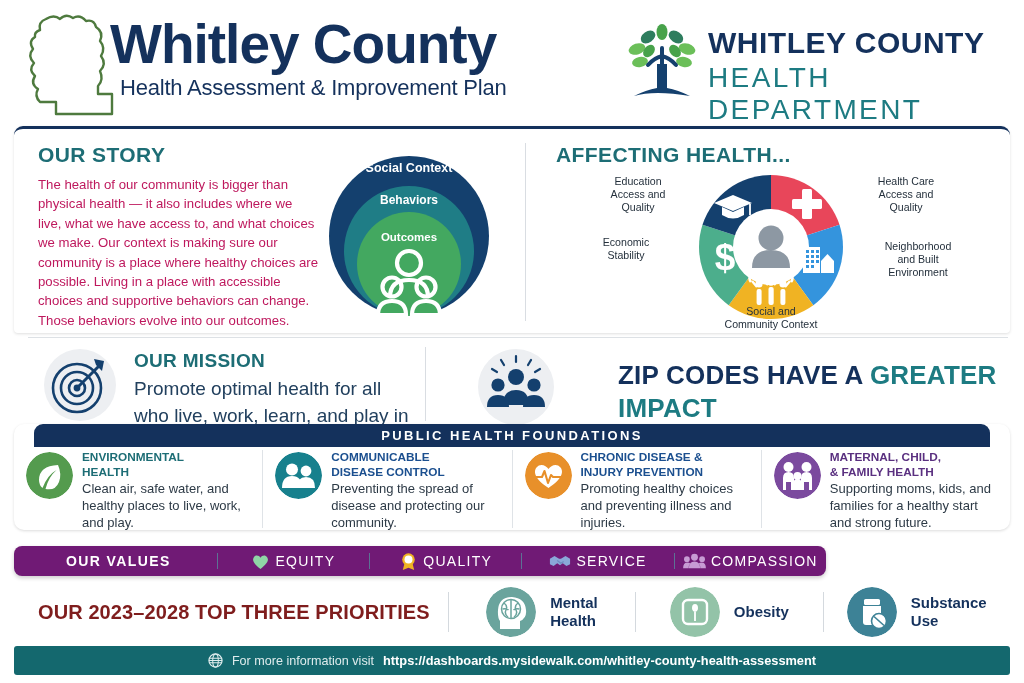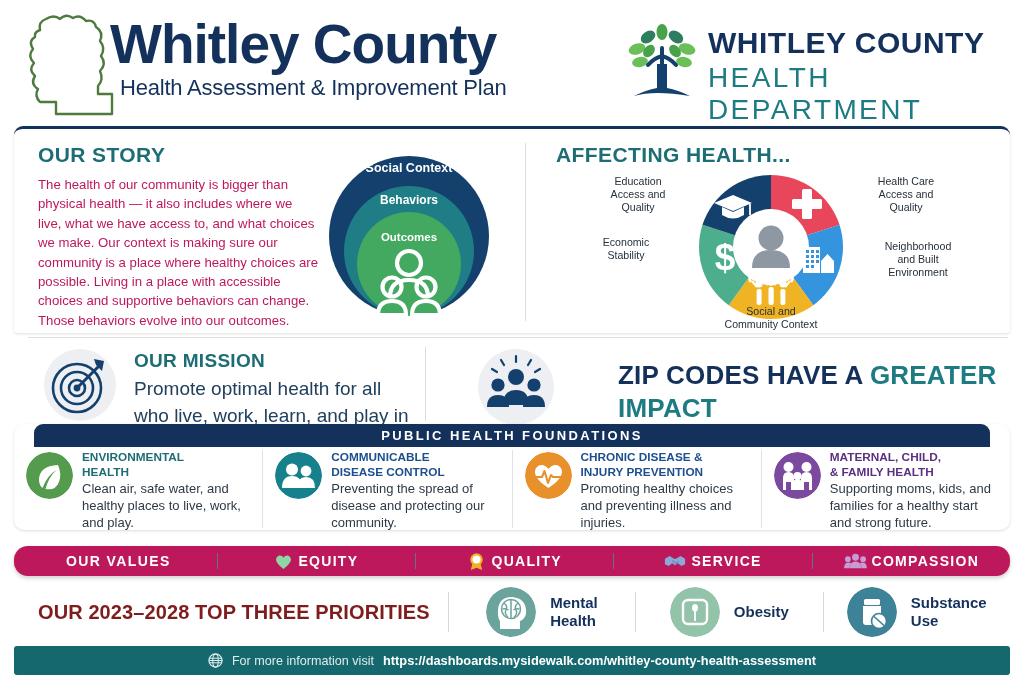--- a/index.html
+++ b/index.html
@@ -96,33 +96,33 @@
   }
   .phf-col { flex:1; position:relative; padding:0 12px; display:flex; }
   .phf-col + .phf-col { border-left:1px solid #dfe3e7; }
   .phf-ic { width:47px; height:47px; border-radius:50%; flex:0 0 47px; margin-top:2px; }
   .phf-txt { margin-left:9px; }
   .phf-h { font-size:11.8px; font-weight:bold; line-height:1.25; }
   .phf-b { font-size:13px; line-height:1.3; color:#2d3a46; margin-top:2px; }
 
   
   .values {
-    position:absolute; left:14px; top:546px; width:996px; height:30px;
-    background:#be185d; border-radius:14px;
+    position:absolute; left:14px; top:546px; width:812px; height:30px;
+    background:#701a75; border-radius:8px;
     display:flex; align-items:center; color:#fff;
     box-shadow:0 2px 4px rgba(0,0,0,0.2);
   }
   .values-label {
     font-size:14px; font-weight:bold; letter-spacing:1.4px;
     padding-left:52px; padding-right:46px;
   }
   .val-sep { width:1px; height:16px; background:#5c7294; }
   .val-item {
     flex:1; display:flex; align-items:center; justify-content:center; gap:5px;
-    font-size:14px; letter-spacing:1.3px;font-weight:bold;
+    font-size:14px; letter-spacing:1.3px;
   }
 
   
   .prio { position:absolute; left:14px; top:582px; width:996px; height:60px; display:flex; align-items:center; }
   .prio-title {
     font-size:20px; font-weight:bold; color:#7f1d1d;
     letter-spacing:0.1px; padding-left:24px; padding-right:18px;
   }
   .prio-sep { width:1px; height:40px; background:#d4d9de; }
   .prio-item { flex:1; display:flex; align-items:center; justify-content:center; gap:14px; }

